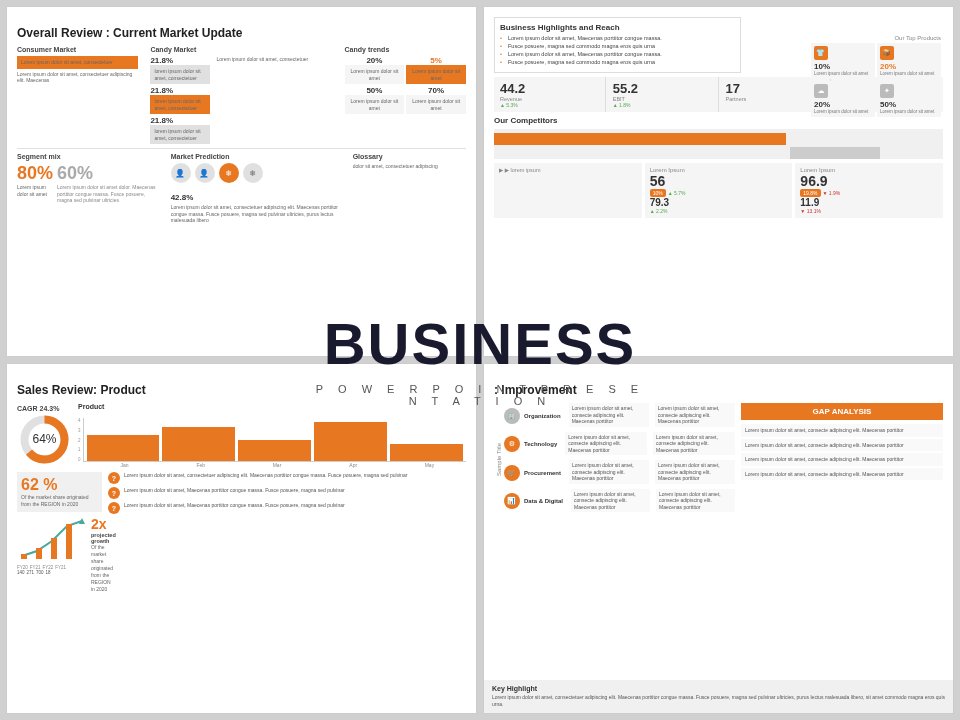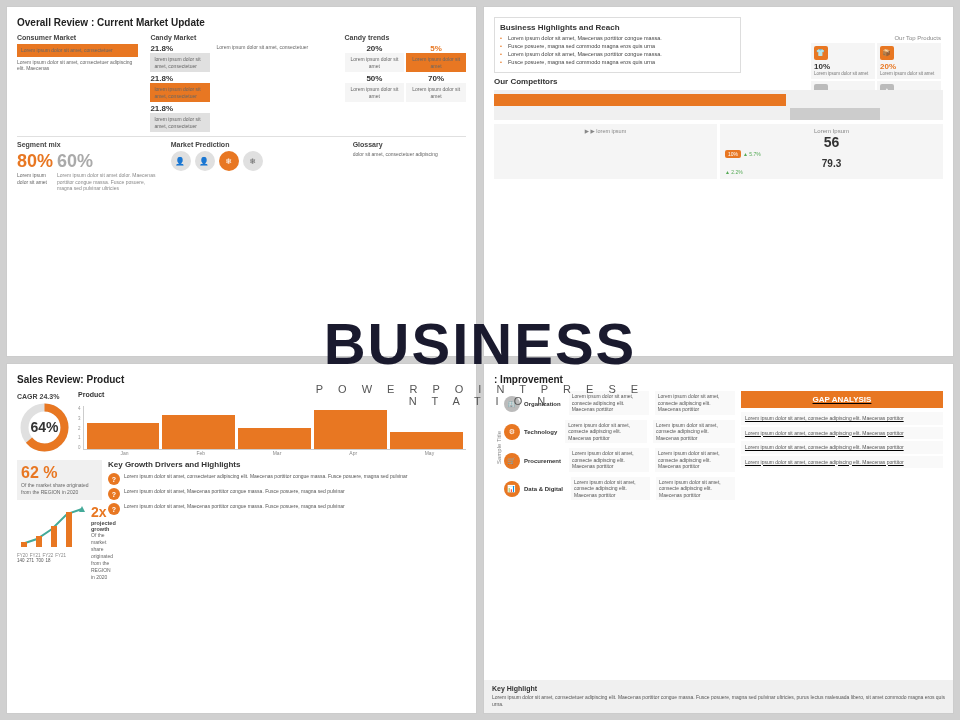--- a/index.html
+++ b/index.html
@@ -24,24 +24,25 @@
 
     .slide {
       background: #fff;
       border: 1px solid #ccc;
       overflow: hidden;
       position: relative;
       padding: 10px;
     }
 
     .slide-title {
-      font-size: 10px;
+      font-size: 12px;
       font-weight: bold;
       color: #222;
       margin-bottom: 6px;
+      margin-top: 9px;
     }
 
     
     .slide1 { }
     .slide1 .section-label {
       font-size: 7px;
       font-weight: bold;
       color: #444;
       margin-bottom: 3px;
     }
@@ -237,21 +238,20 @@
     .comp-bar.orange { background: #e87722; }
     .comp-bar.gray { background: #ccc; }
     .comp-grid {
       display: flex;
       gap: 3px;
     }
     .comp-card {
       background: #f5f5f5;
       padding: 4px 5px;
       flex: 1;
-      text-align: center;
     }
     .comp-card-title {
       font-size: 6px;
       color: #888;
     }
     .comp-big {
       font-size: 14px;
       font-weight: bold;
       color: #333;
     }
@@ -317,22 +317,22 @@
     .donut-wrap {
       position: relative;
       width: 55px;
       height: 55px;
     }
     .donut-wrap svg { width: 55px; height: 55px; }
     .donut-center {
       position: absolute;
       top: 50%; left: 50%;
       transform: translate(-50%, -50%);
-      font-size: 14px;
-      font-weight: bold;
+      font-size: 12px;
+      font-weight: normal;
       color: #333;
     }
     .cagr-label {
       font-size: 7px;
       color: #444;
       font-weight: bold;
     }
     .product-chart-area {
       flex: 1;
     }
@@ -401,21 +401,20 @@
     
     .slide4 { }
     .slide4-left {
       width: 55%;
       float: left;
       padding-right: 6px;
     }
     .slide4-right {
       width: 45%;
       float: right;
-      text-decoration: underline;
     }
     .table-section {
       display: flex;
       gap: 0;
     }
     .table-row-item {
       display: flex;
       align-items: center;
       gap: 4px;
       margin-bottom: 3px;
@@ -589,20 +588,24 @@
       </div>
 
       <div class="market-prediction">
         <div class="section-label">Market Prediction</div>
         <div style="display:flex;gap:4px;align-items:center;margin-bottom:3px;">
           <div class="icon-circle">👤</div>
           <div class="icon-circle">👤</div>
           <div class="orange-circle">❄</div>
           <div class="icon-circle">❄</div>
         </div>
+        <div>
+          <span class="pct-bold">42.8%</span>
+          <div class="small-text">Lorem ipsum dolor sit amet, consectetuer adipiscing elit. Maecenas porttitor congue massa. Fusce posuere, magna sed pulvinar ultricies, purus lectus malesuada libero</div>
+        </div>
       </div>
 
       <div class="glossary">
         <div class="section-label">Glossary</div>
         <div class="small-text">dolor sit amet, consectetuer adipiscing</div>
       </div>
     </div>
   </div>
 
   <div class="slide slide2" style="position:relative;">
@@ -634,40 +637,72 @@
     </div>
 
     <div class="highlights-section" style="width:55%;">
       <div class="highlights-title">Business Highlights and Reach</div>
       <div class="bullet">Lorem ipsum dolor sit amet, Maecenas porttitor congue massa.</div>
       <div class="bullet">Fusce posuere, magna sed commodo magna eros quis urna</div>
       <div class="bullet">Lorem ipsum dolor sit amet, Maecenas porttitor congue massa.</div>
       <div class="bullet">Fusce posuere, magna sed commodo magna eros quis urna</div>
     </div>
 
+    <div class="kpi-row">
+      <div class="kpi-cell">
+        <div class="kpi-big">44.2</div>
+        <div class="kpi-label">Revenue</div>
+        <div class="kpi-change">▲ 5.3%</div>
+      </div>
+      <div class="kpi-cell">
+        <div class="kpi-big">55.2</div>
+        <div class="kpi-label">EBIT</div>
+        <div class="kpi-change">▲ 1.8%</div>
+      </div>
+      <div class="kpi-cell">
+        <div class="kpi-big">17</div>
+        <div class="kpi-label">Partners</div>
+      </div>
+      <div class="kpi-cell">
+        <div class="kpi-big">13</div>
+        <div class="kpi-label">Cities</div>
+      </div>
+    </div>
 
     <div class="comp-title">Our Competitors</div>
     <div class="comp-bars">
       <div class="comp-bar orange" style="left:0;width:65%;"></div>
       <div class="comp-bar gray" style="left:66%;width:20%;top:18px;"></div>
     </div>
     <div class="comp-grid">
       <div class="comp-card" style="font-size:5.5px;color:#888;">
         <span>▶ ▶ lorem ipsum</span>
       </div>
       <div class="comp-card">
         <div class="comp-card-title">Lorem Ipsum</div>
         <div class="comp-big">56</div>
         <div class="comp-row2">
           <div class="badge-orange">10%</div>
           <div class="badge-green">▲ 5.7%</div>
         </div>
         <div style="font-size:10px;font-weight:bold;color:#333;">79.3</div>
         <div class="comp-row2">
           <div class="badge-green">▲ 2.2%</div>
+        </div>
+      </div>
+      <div class="comp-card">
+        <div class="comp-card-title">Lorem Ipsum</div>
+        <div class="comp-big">96.9</div>
+        <div class="comp-row2">
+          <div class="badge-orange">19.8%</div>
+          <div class="badge-red">▼ 1.9%</div>
+        </div>
+        <div style="font-size:10px;font-weight:bold;color:#333;">11.9</div>
+        <div class="comp-row2">
+          <div class="badge-red">▼ 13.1%</div>
         </div>
       </div>
     </div>
   </div>
 
   <div class="slide slide3">
     <div class="slide-title">Sales Review: Product</div>
 
     <div class="donut-area">
       <div>
@@ -744,21 +779,20 @@
           </div>
           <div style="flex:1;">
             <div class="twox">2x</div>
             <div style="font-size:5.5px;font-weight:bold;color:#444;">projected growth</div>
             <div class="small-desc">Of the market share originated from the REGION in 2020</div>
           </div>
         </div>
       </div>
 
       <div class="right-col">
-        <div class="kgd-title">Key Growth Drivers and Highlights</div>
         <div class="kgd-item">
           <div class="kgd-q">?</div>
           <div class="kgd-text">Lorem ipsum dolor sit amet, consectetuer adipiscing elit. Maecenas porttitor congue massa. Fusce posuere, magna sed pulvinar</div>
         </div>
         <div class="kgd-item">
           <div class="kgd-q">?</div>
           <div class="kgd-text">Lorem ipsum dolor sit amet, Maecenas porttitor congue massa. Fusce posuere, magna sed pulvinar</div>
         </div>
         <div class="kgd-item">
           <div class="kgd-q">?</div>

